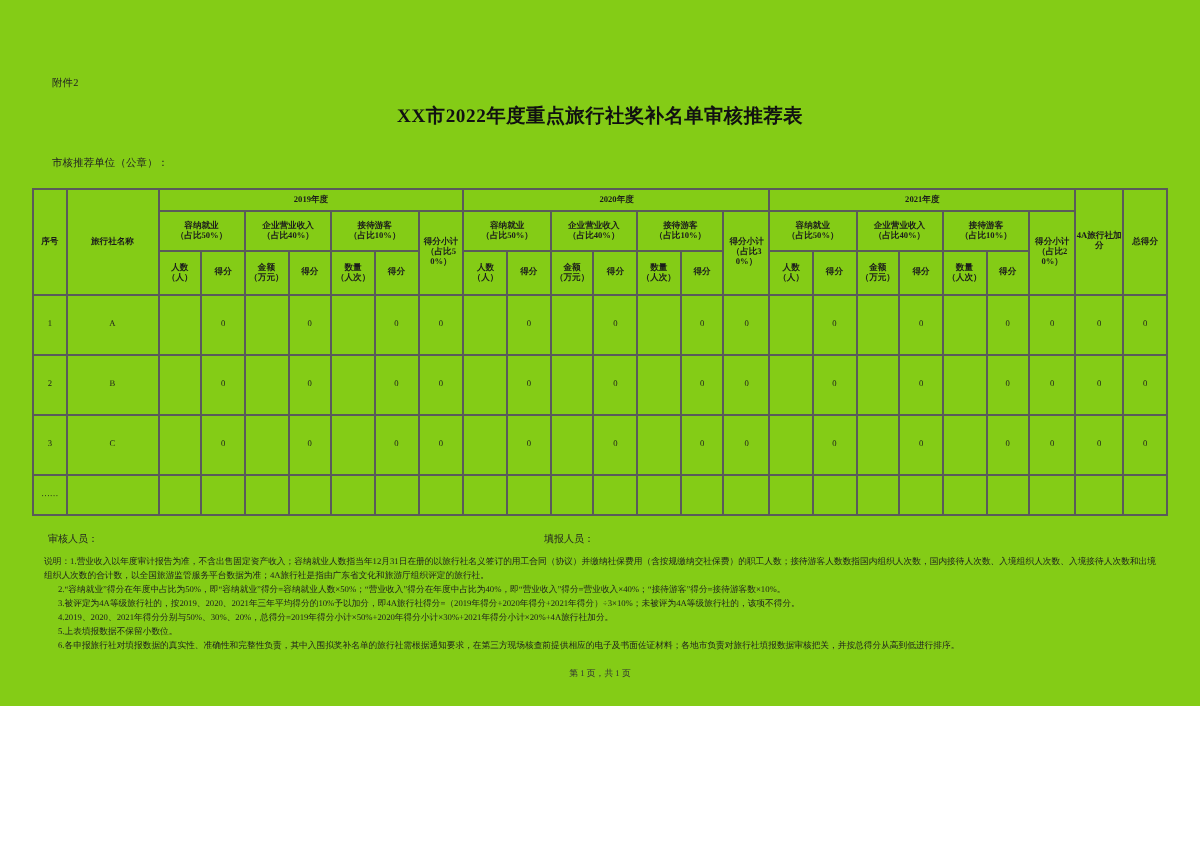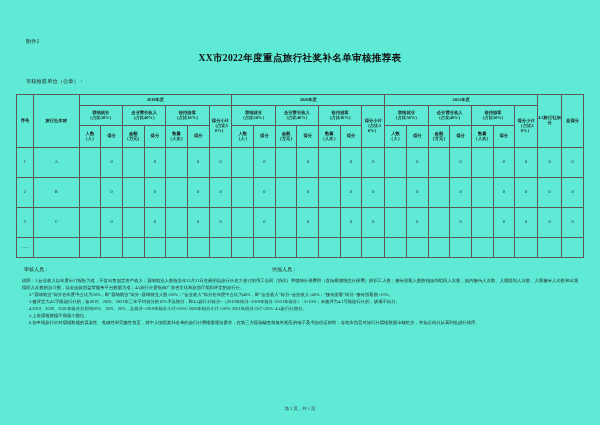--- a/index.html
+++ b/index.html
@@ -12,22 +12,22 @@
     height: 425px;
     font-family: "Liberation Serif", "DejaVu Serif", serif;
     color: #1a1a1a;
     overflow: hidden;
     position: relative;
   }
   .page {
     position: absolute;
     left: 0; top: 0;
     width: 600px;
-    height: 425px;
-    background: #5eead4;
+    height: 353px;
+    background: #84cc16;
     box-sizing: border-box;
   }
   .attach-label {
     position: absolute;
     left: 26px;
     top: 38px;
     font-size: 5.2px;
     letter-spacing: 0.1px;
     color: #222;
   }

